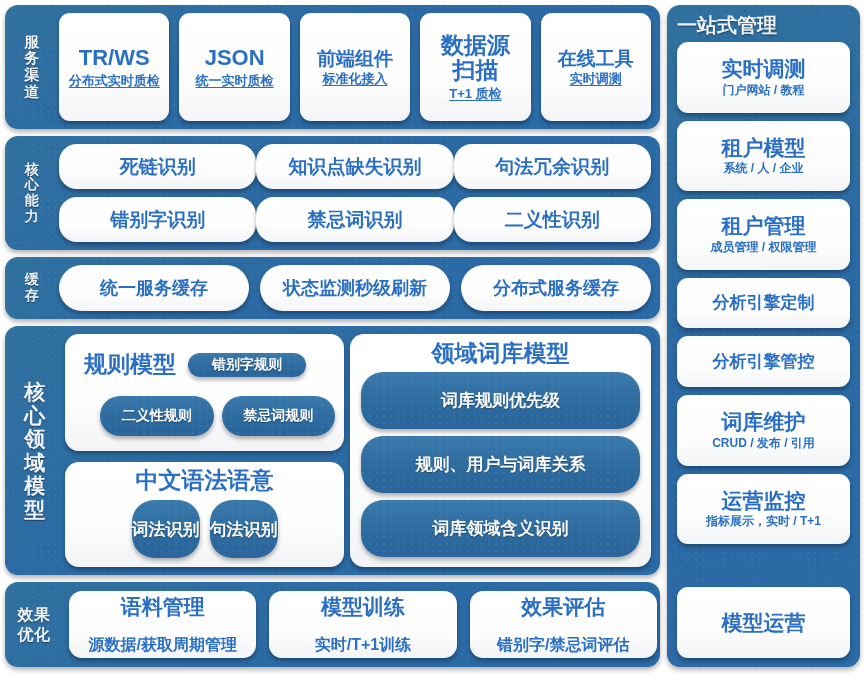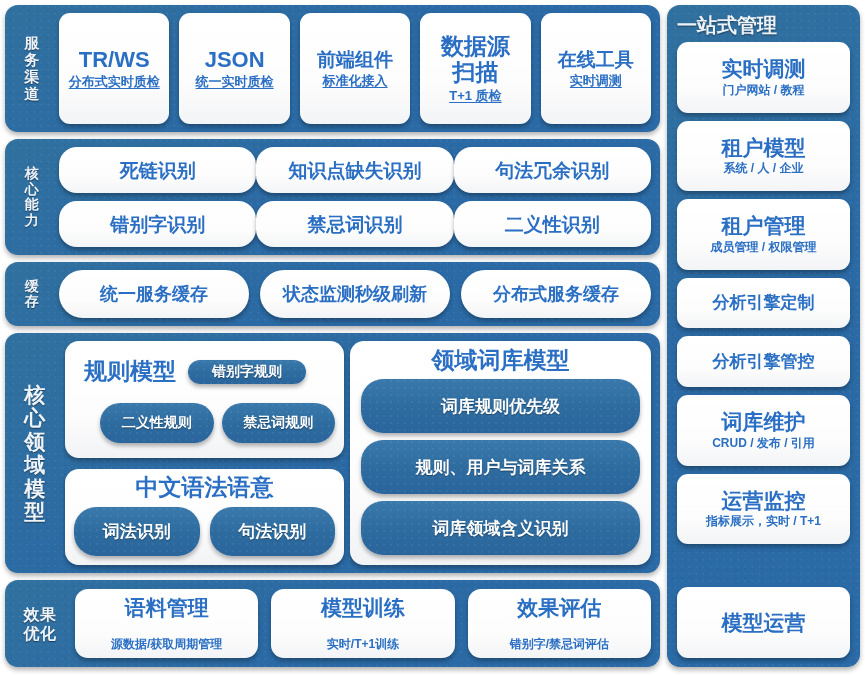--- a/index.html
+++ b/index.html
@@ -156,36 +156,36 @@
   .rulecard { flex: 0 0 117px; }
   .rulecard .rrow { display: flex; align-items: center; }
   .rulecard .rrow1 { height: 50px; gap: 6px; }
   .rulecard .rrow2 { height: 44px; gap: 8px; margin-top: 4px; }
   .rulecard .rtitle { flex: 0 0 auto; padding-left: 10px; padding-right: 6px; }
   .rulecard .rrow1 .bpill { flex: 1; height: 24px; font-size: 14px; max-width: 118px; }
   .rulecard .rrow2 .bpill { flex: 1; height: 40px; font-size: 14px; }
   .rulecard .rrow2 .spacerL { flex: 0 0 18px; }
 
   
-  .gramcard { flex: 1; display: flex; flex-direction: column; justify-content: center; }
+  .gramcard { flex: 1; display: flex; flex-direction: column; justify-content: center; align-items: center; }
   .gramcard .prow { display: flex; gap: 10px; margin-top: 7px; }
-  .gramcard .prow .bpill { flex: 1; height: 49px; font-size: 17px; }
+  .gramcard .prow .bpill { flex: 1; height: 58px; font-size: 17px; }
 
   
   .lexcard { flex: 1; display: flex; flex-direction: column; padding: 7px 11px 10px 11px; }
   .lexcard .gtitle { margin-bottom: 3px; }
   .lexcard .lex-list { flex: 1; display: flex; flex-direction: column; justify-content: space-around; gap: 7px; padding-top: 3px; }
   .lexcard .lex-list .bpill { flex: 1; font-size: 17px; min-height: 42px; }
 
   
-  .row5 { height: 90px; padding: 9px 9px; gap: 9px; margin-top: 7px; }
+  .row5 { height: 90px; padding: 9px 3px; gap: 9px; margin-top: 7px; }
   .row5 .cards { flex: 1; display: flex; gap: 13px; }
   .row5 .wcard { flex: 1; border-radius: 13px; }
   .row5 .wcard .t1 { font-size: 21px; }
-  .row5 .wcard .t2 { font-size: 12px; margin-top: 17px; }
+  .row5 .wcard .t2 { font-size: 16px; margin-top: 17px; }
 
   
   #leftcol { flex: 0 0 655px; display: flex; flex-direction: column; }
   #rightcol { flex: 1; display: flex; }
 
   
   .rpanel {
     flex: 1;
     flex-direction: column;
     padding: 6px 10px 9px 10px;

